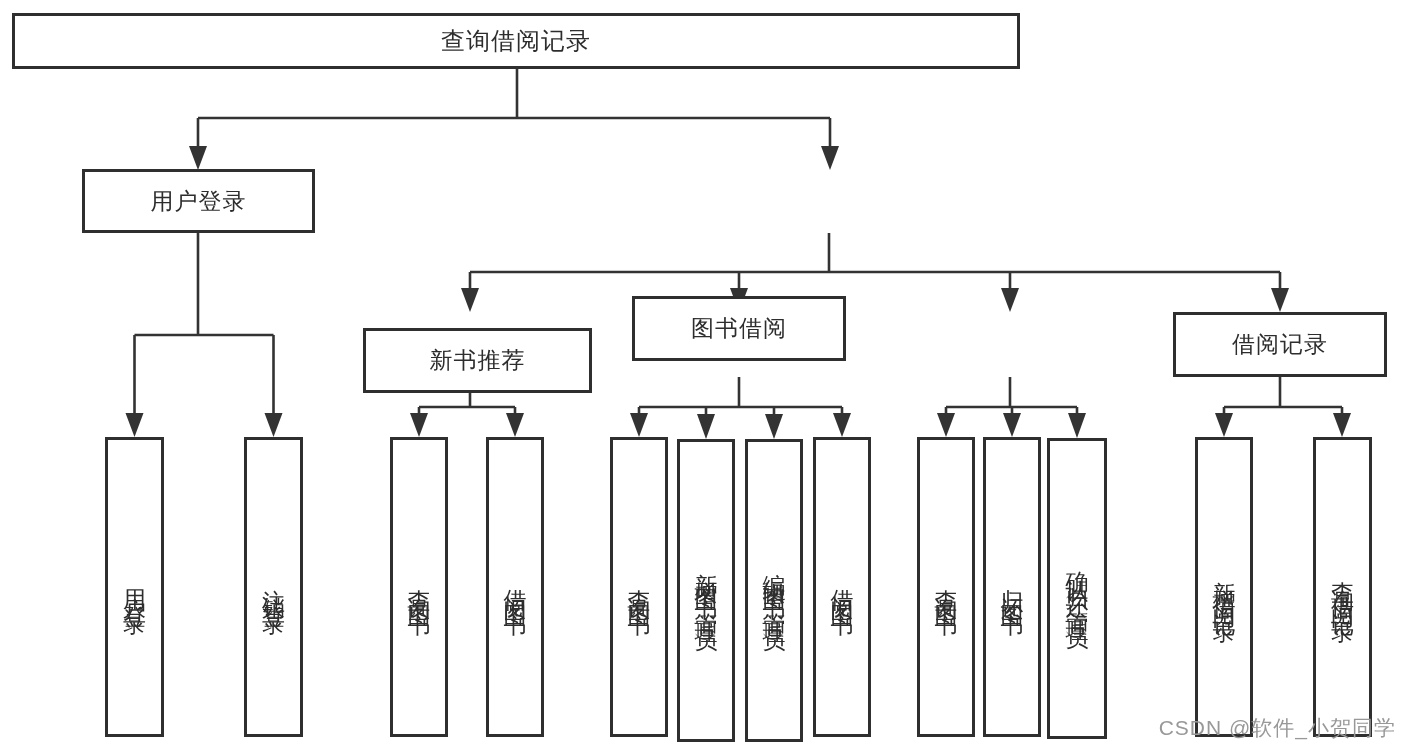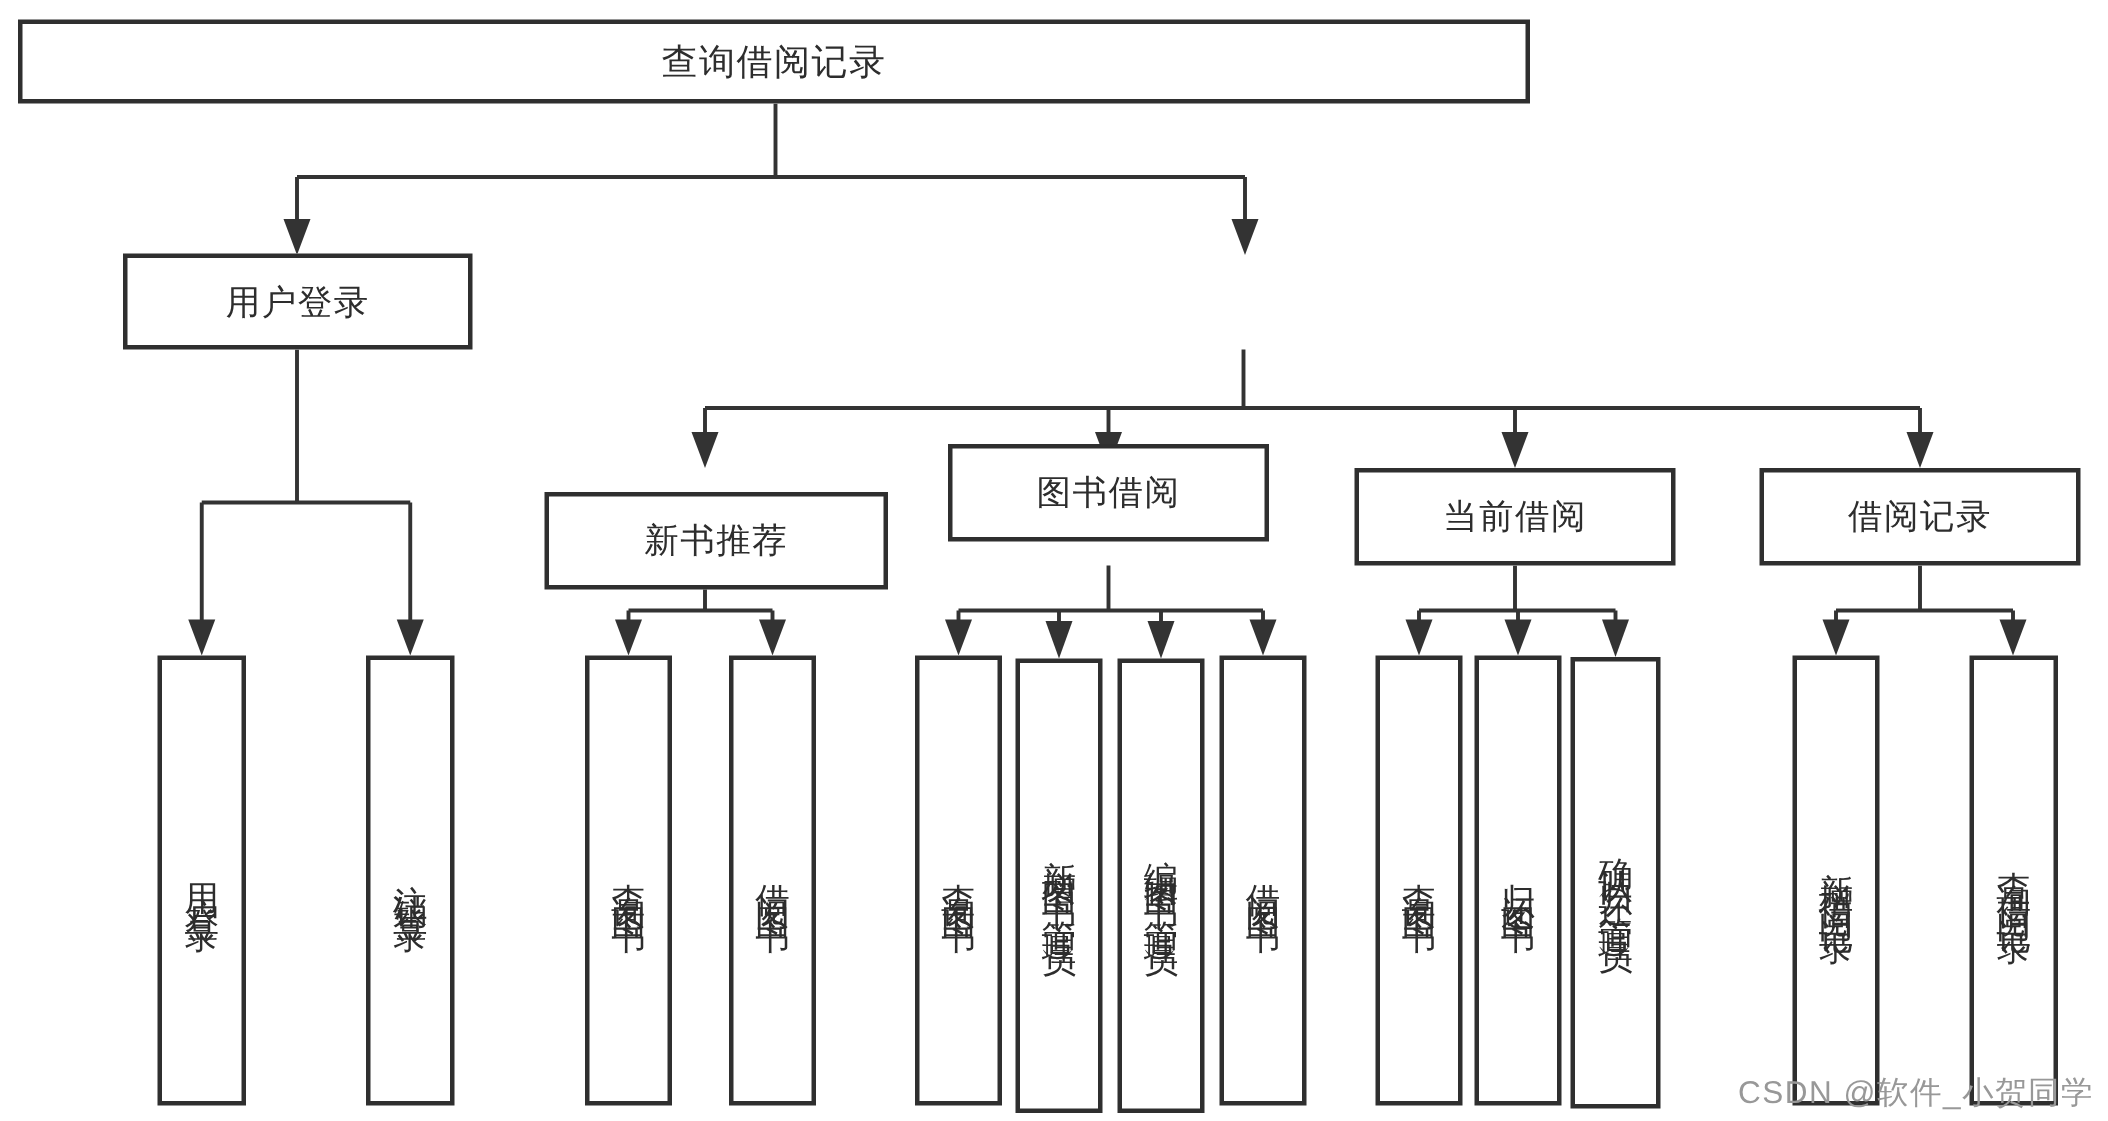--- a/index.html
+++ b/index.html
@@ -102,23 +102,20 @@
   <div class="box hbox" style="left:82px;top:169px;width:233px;height:64px;">
     <span>用户登录</span>
   </div>
 
   <div class="box hbox" style="left:363px;top:328px;width:229px;height:65px;">
     <span>新书推荐</span>
   </div>
   <div class="box hbox" style="left:632px;top:296px;width:214px;height:65px;">
     <span>图书借阅</span>
   </div>
-  <div class="box hbox" style="left:903px;top:312px;width:214px;height:65px;">
-    <span>当前借阅</span>
-  </div>
   <div class="box hbox" style="left:1173px;top:312px;width:214px;height:65px;">
     <span>借阅记录</span>
   </div>
 
   <div class="box vbox" style="left:105px;top:437px;width:59px;height:300px;">
     <span>用户登录</span>
   </div>
   <div class="box vbox" style="left:244px;top:437px;width:59px;height:300px;">
     <span>注销登录</span>
   </div>

